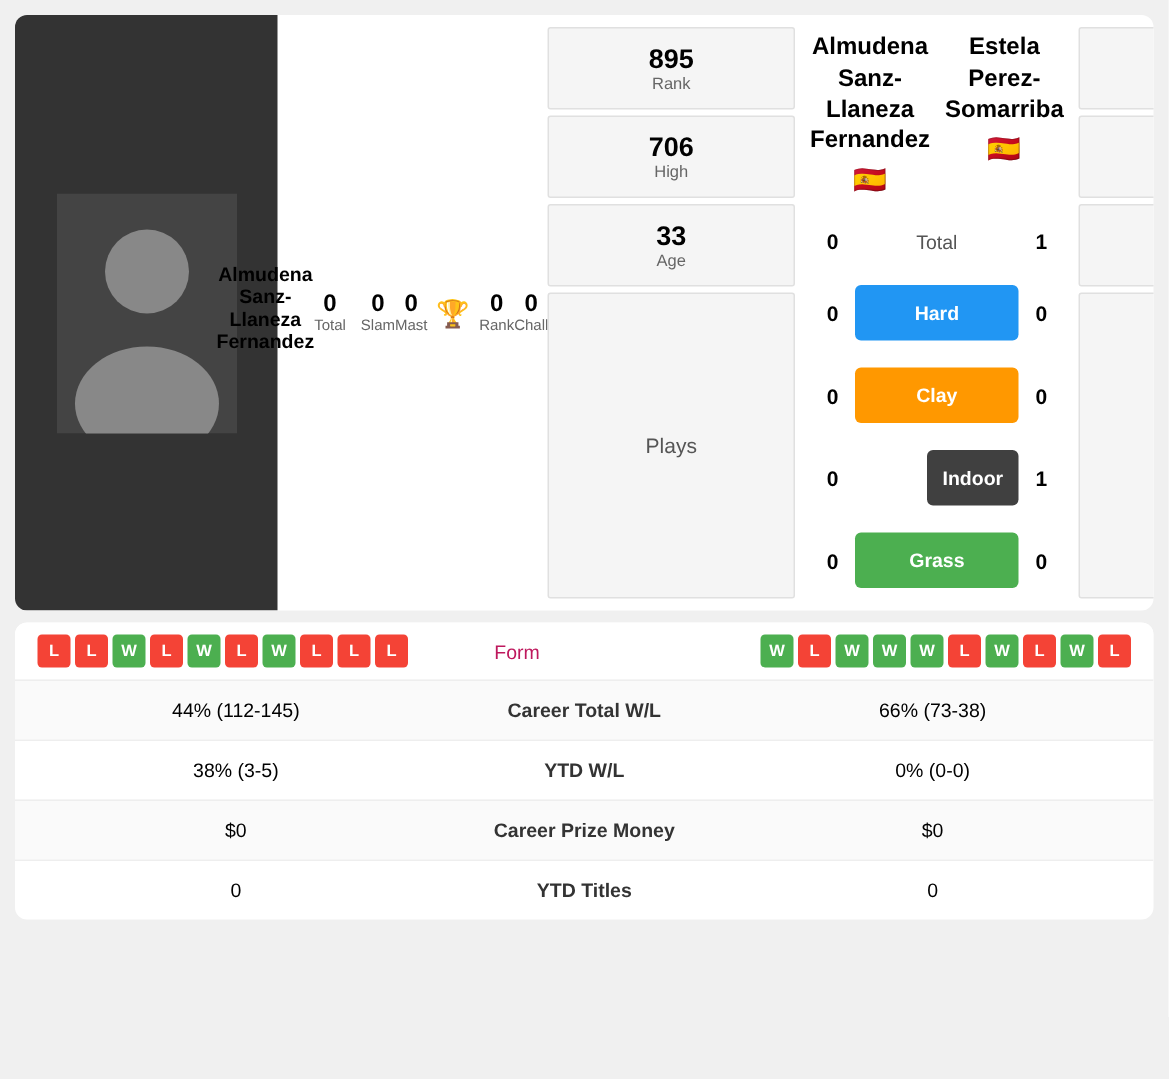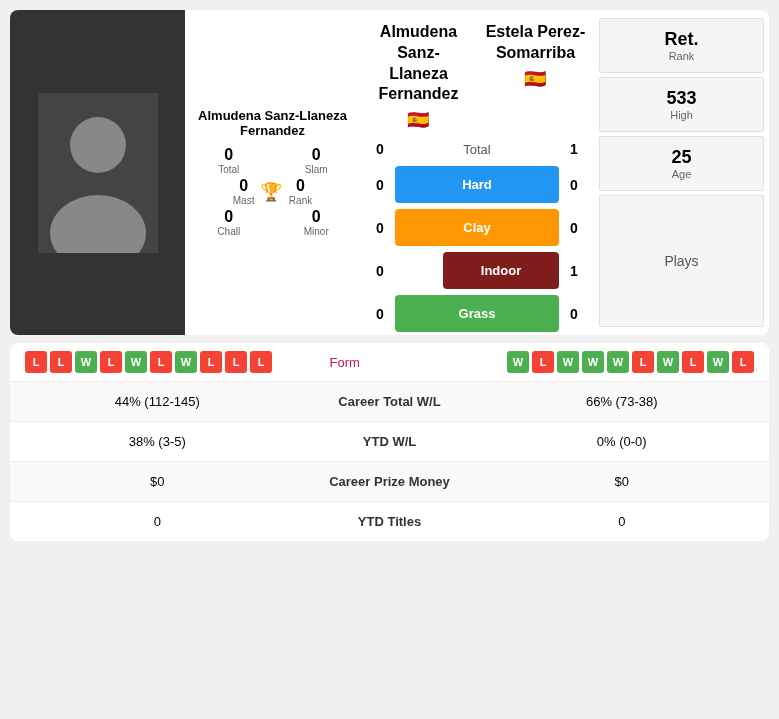--- a/index.html
+++ b/index.html
@@ -29,21 +29,20 @@
     }
     .player-photo svg {
       width: 120px;
       height: 160px;
     }
 
     
     .player-info {
       width: 175px;
       display: flex;
-      flex-direction: column;
       align-items: center;
       justify-content: center;
       padding: 10px 5px;
       flex-shrink: 0;
     }
     .player-name {
       font-size: 13px;
       font-weight: bold;
       text-align: center;
       margin-bottom: 8px;
@@ -66,20 +65,21 @@
       gap: 6px;
       margin: 2px 0;
     }
     .trophy-icon { color: #3a7fd5; font-size: 18px; }
 
     
     .center-section {
       flex: 1;
       display: flex;
       flex-direction: column;
+      gap: 12px;
     }
     .flag-img {
       font-size: 18px;
       text-align: center;
       margin-top: 4px;
     }
 
     
     .surface-row {
       display: flex;
@@ -92,21 +92,21 @@
       flex: 1;
       text-align: center;
       color: white;
       font-weight: bold;
       font-size: 13px;
       padding: 11px 0;
       border-radius: 4px;
     }
     .btn-blue { background: #2196F3; }
     .btn-orange { background: #FF9800; }
-    .btn-teal { background: #7f1d1d; margin-left: 48px; }
+    .btn-teal { background: #404040; margin-left: 48px; }
     .btn-green { background: #4CAF50; }
 
     .total-row {
       display: flex;
       align-items: center;
       justify-content: center;
       padding: 6px 10px;
       font-size: 14px;
       font-weight: bold;
     }
@@ -224,20 +224,35 @@
           <span class="stat-value">0</span>
           <span class="stat-label">Chall</span>
         </div>
         <div class="stat-item">
           <span class="stat-value">0</span>
           <span class="stat-label">Minor</span>
         </div>
       </div>
     </div>
 
+    <div class="player-rank-section">
+  <div class="rank-box">
+    <div class="rank-value">895</div>
+    <div class="rank-label">Rank</div>
+  </div>
+  <div class="rank-box">
+    <div class="rank-value">706</div>
+    <div class="rank-label">High</div>
+  </div>
+  <div class="rank-box">
+    <div class="rank-value">33</div>
+    <div class="rank-label">Age</div>
+  </div>
+  <div class="plays-box">Plays</div>
+</div>
       <div class="center-section">
 
       <div style="display:flex; align-items:flex-start; padding: 12px 5px 4px; gap:10px;">
         <div style="flex:1; text-align:center;">
           <div style="font-size:16px; font-weight:bold; line-height:1.3;">
             <span>Almudena Sanz-</span><br>
             <span>Llaneza</span><br>
             <span>Fernandez</span>
           </div>
           <div class="flag-img">🇪🇸</div>

